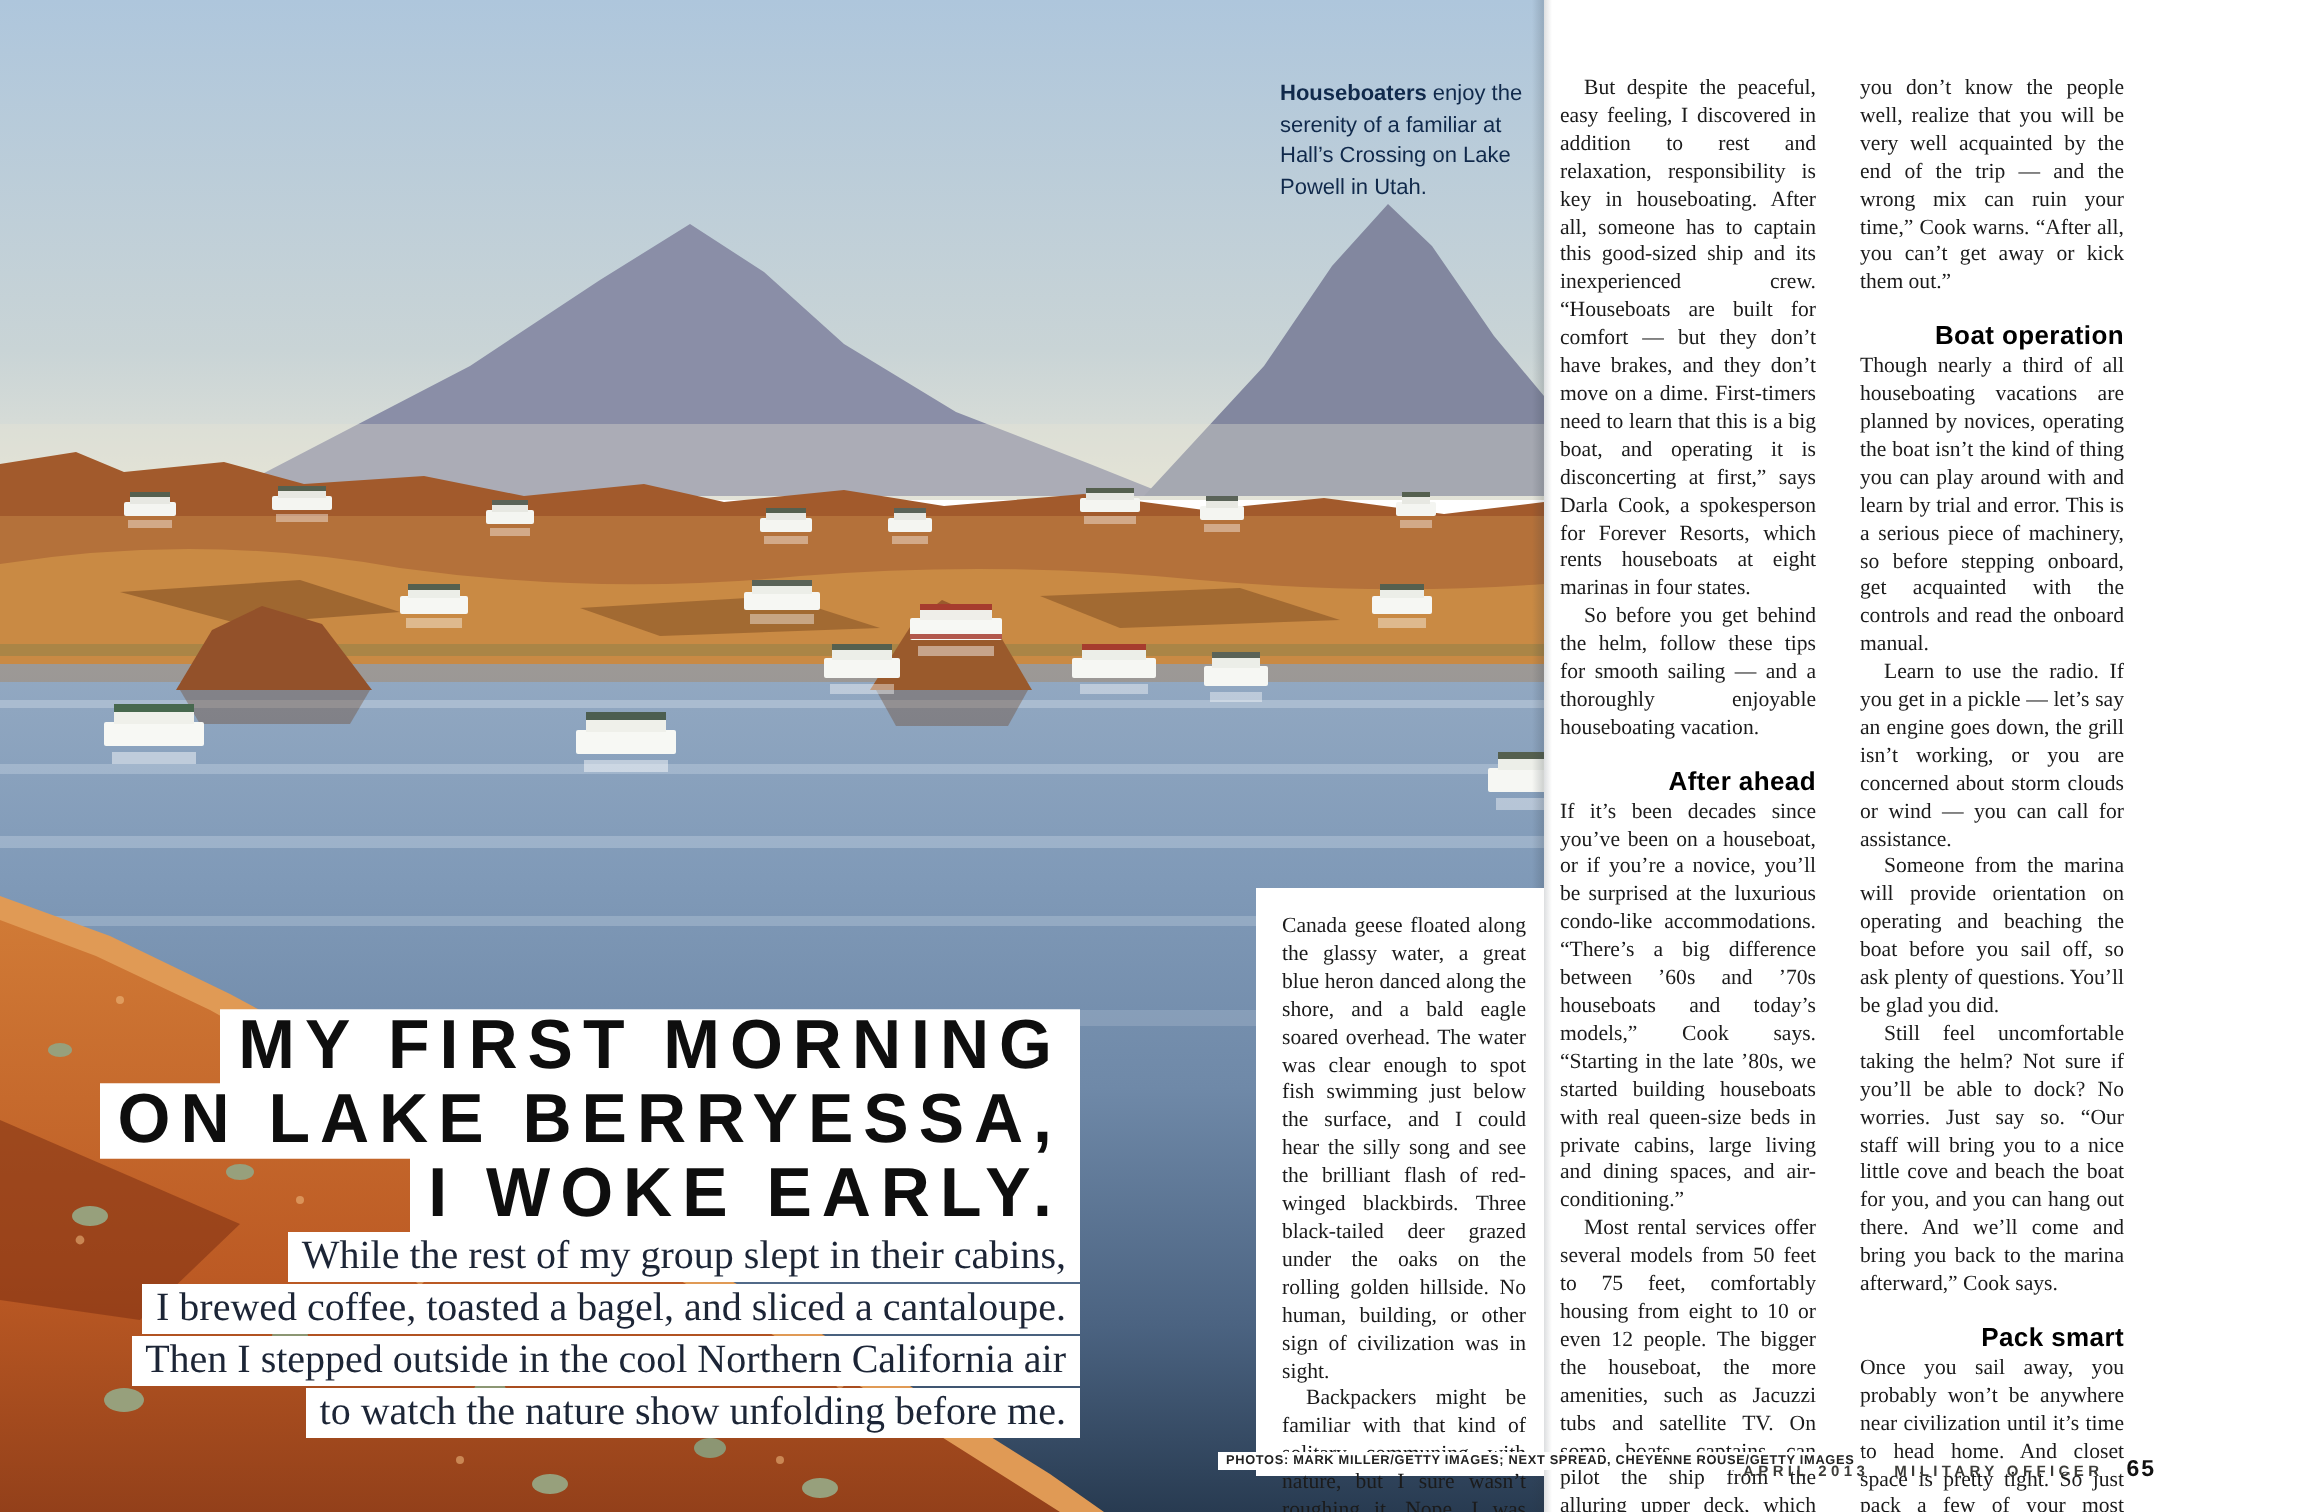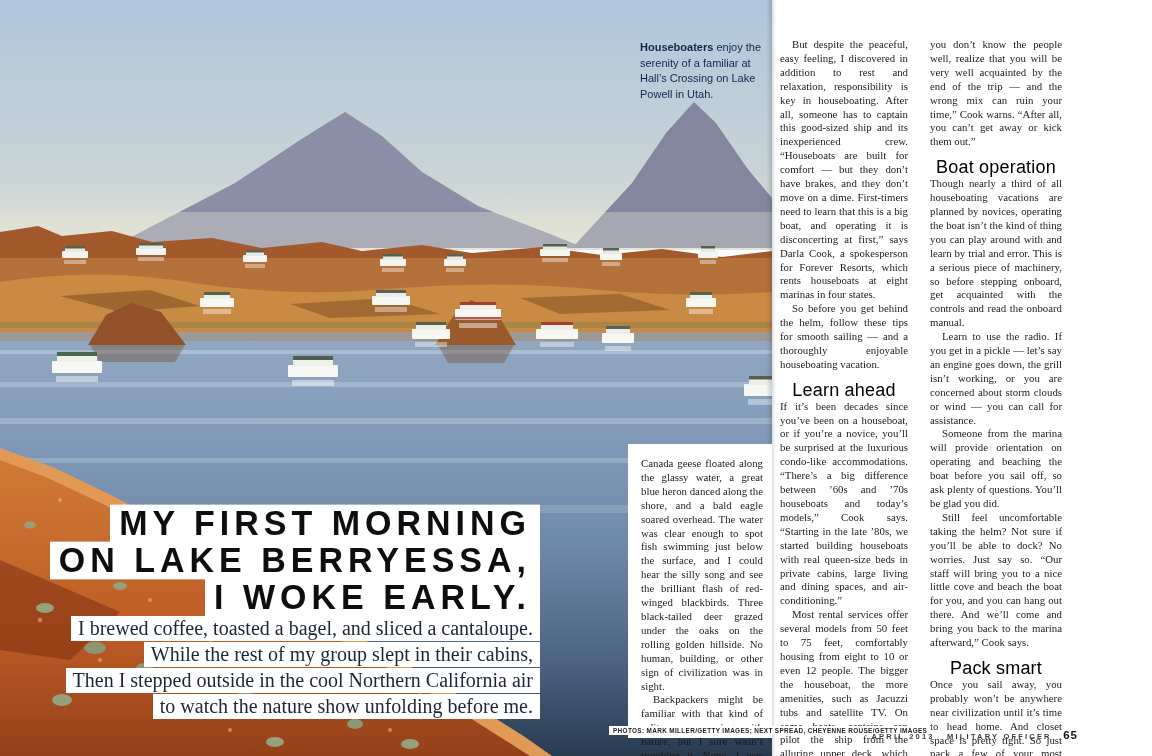--- a/index.html
+++ b/index.html
@@ -28,22 +28,22 @@
   
   .story-box{position:absolute;left:628px;top:444px;width:144px;height:294px;background:#fff;}
   .story-text{padding:13px 9px 0 13px;font-size:10.8px;line-height:13.9px;text-align:justify;color:#1b1b1b;}
   
   .bodycol{position:absolute;top:38px;font-size:10.8px;line-height:13.9px;text-align:justify;color:#1b1b1b;}
   .col-1{left:780px;width:128px;}
   .col-2{left:930px;width:132px;}
   .bodycol p,.story-text p{margin:0;}
   .bodycol p + p,.story-text p + p{text-indent:12px;}
   p.indent{text-indent:12px;}
-  .subhead{margin:12px 0 2px 0;font-family:"Liberation Sans",sans-serif;font-weight:400;
-      font-size:18px;color:#000;text-align:center;letter-spacing:.2px;}
+  .subhead{margin:12px 0 2px 0;font-family:"Liberation Sans",sans-serif;font-weight:700;
+      font-size:13px;color:#000;text-align:right;letter-spacing:.2px;}
   
   .credits{position:absolute;left:609px;top:726px;background:#fff;padding:1px 4px;
       font-family:"Liberation Sans",sans-serif;font-weight:700;font-size:6.4px;
       letter-spacing:.35px;color:#222;white-space:nowrap;}
   .folio{position:absolute;top:725px;right:74px;font-family:"Liberation Sans",sans-serif;
       color:#3c3c38;white-space:nowrap;text-align:right;}
   .folio .issue,.folio .mag{font-size:7.5px;font-weight:700;letter-spacing:2.2px;}
   .folio .mag{margin-left:8px;}
   .folio .pagenum{font-size:11.5px;font-weight:700;color:#111;margin-left:7px;letter-spacing:1px;}
 </style>
@@ -265,37 +265,37 @@
     <span>enjoy the serenity of a familiar at Hall’s Crossing on Lake Powell in Utah.</span>
   </div>
 
   <div class="headline">
     <span class="hl-line"><span>MY FIRST MORNING</span></span>
     <span class="hl-line"><span>ON LAKE BERRYESSA,</span></span>
     <span class="hl-line"><span>I WOKE EARLY.</span></span>
   </div>
 
   <div class="deck">
+    <span class="deck-line"><span>While the rest of my group slept in their cabins,</span></span>
     <span class="deck-line"><span>I brewed coffee, toasted a bagel, and sliced a cantaloupe.</span></span>
-    <span class="deck-line"><span>While the rest of my group slept in their cabins,</span></span>
     <span class="deck-line"><span>Then I stepped outside in the cool Northern California air</span></span>
     <span class="deck-line"><span>to watch the nature show unfolding before me.</span></span>
   </div>
 
   <div class="story-box">
     <div class="story-text">
       <p>Canada geese floated along the glassy water, a great blue heron danced along the shore, and a bald eagle soared overhead. The water was clear enough to spot fish swimming just below the surface, and I could hear the silly song and see the brilliant flash of red-winged blackbirds. Three black-tailed deer grazed under the oaks on the rolling golden hillside. No human, building, or other sign of civilization was in sight.</p>
       <p>Backpackers might be familiar with that kind of solitary communing with nature, but I sure wasn’t roughing it. Nope, I was living in the lap of luxury on a 59-foot houseboat with comfy queen-size beds, showers, and a sunny kitchen.</p>
     </div>
   </div>
 
   <div class="bodycol col-1">
     <p class="indent">But despite the peaceful, easy feeling, I discovered in addition to rest and relaxation, responsibility is key in houseboating. After all, someone has to captain this good-sized ship and its inexperienced crew. “Houseboats are built for comfort — but they don’t have brakes, and they don’t move on a dime. First-timers need to learn that this is a big boat, and operating it is disconcerting at first,” says Darla Cook, a spokesperson for Forever Resorts, which rents houseboats at eight marinas in four states.</p>
     <p>So before you get behind the helm, follow these tips for smooth sailing — and a thoroughly enjoyable houseboating vacation.</p>
-    <h4 class="subhead">Learn ahead</h4>
+    <h4 class="subhead">After ahead</h4>
     <p>If it’s been decades since you’ve been on a houseboat, or if you’re a novice, you’ll be surprised at the luxurious condo-like accommodations. “There’s a big difference between ’60s and ’70s houseboats and today’s models,” Cook says. “Starting in the late ’80s, we started building houseboats with real queen-size beds in private cabins, large living and dining spaces, and air-conditioning.”</p>
     <p>Most rental services offer several models from 50 feet to 75 feet, comfortably housing from eight to 10 or even 12 people. The bigger the houseboat, the more amenities, such as Jacuzzi tubs and satellite TV. On some boats, captains can pilot the ship from the alluring upper deck, which boasts a wet bar, an icemaker, and an additional refrigerator — and of course, the star of the ship: A water slide that drops from the top deck straight into the lake.</p>
 
   </div>
 
   <div class="bodycol col-2">
     <p>you don’t know the people well, realize that you will be very well acquainted by the end of the trip — and the wrong mix can ruin your time,” Cook warns. “After all, you can’t get away or kick them out.”</p>
     <h4 class="subhead">Boat operation</h4>
     <p>Though nearly a third of all houseboating vacations are planned by novices, operating the boat isn’t the kind of thing you can play around with and learn by trial and error. This is a serious piece of machinery, so before stepping onboard, get acquainted with the controls and read the onboard manual.</p>
     <p>Learn to use the radio. If you get in a pickle — let’s say an engine goes down, the grill isn’t working, or you are concerned about storm clouds or wind — you can call for assistance.</p>

